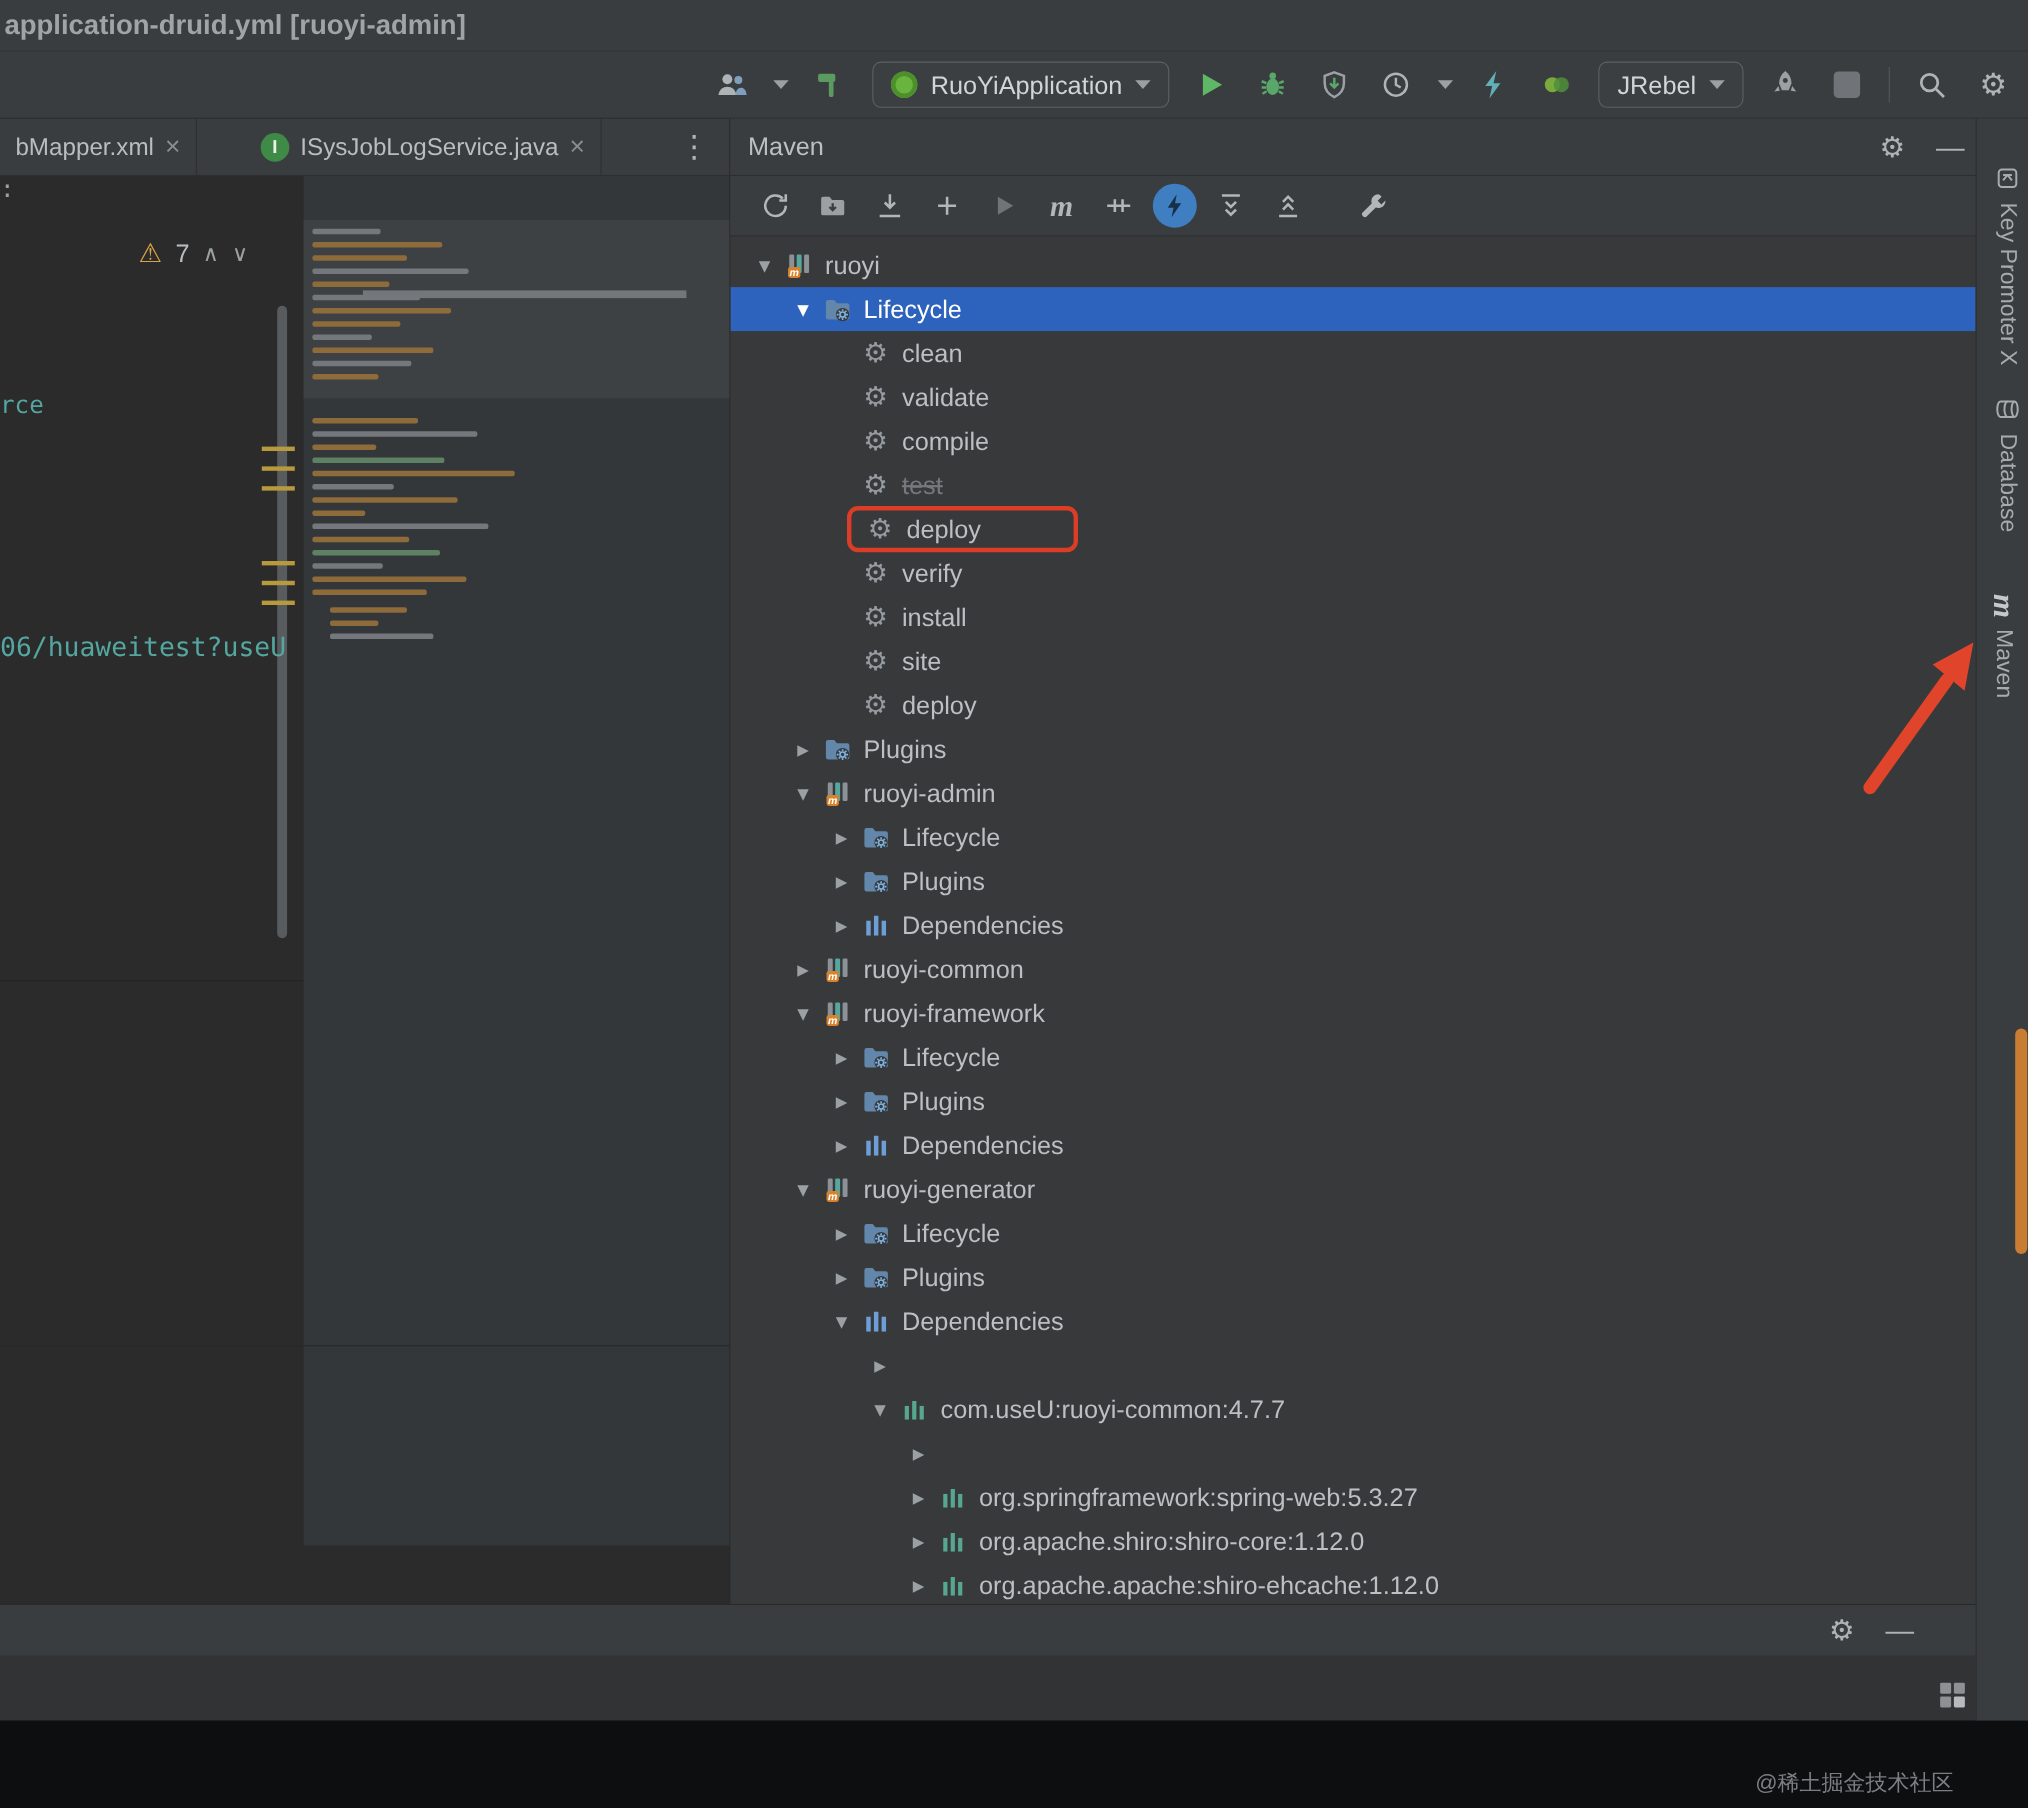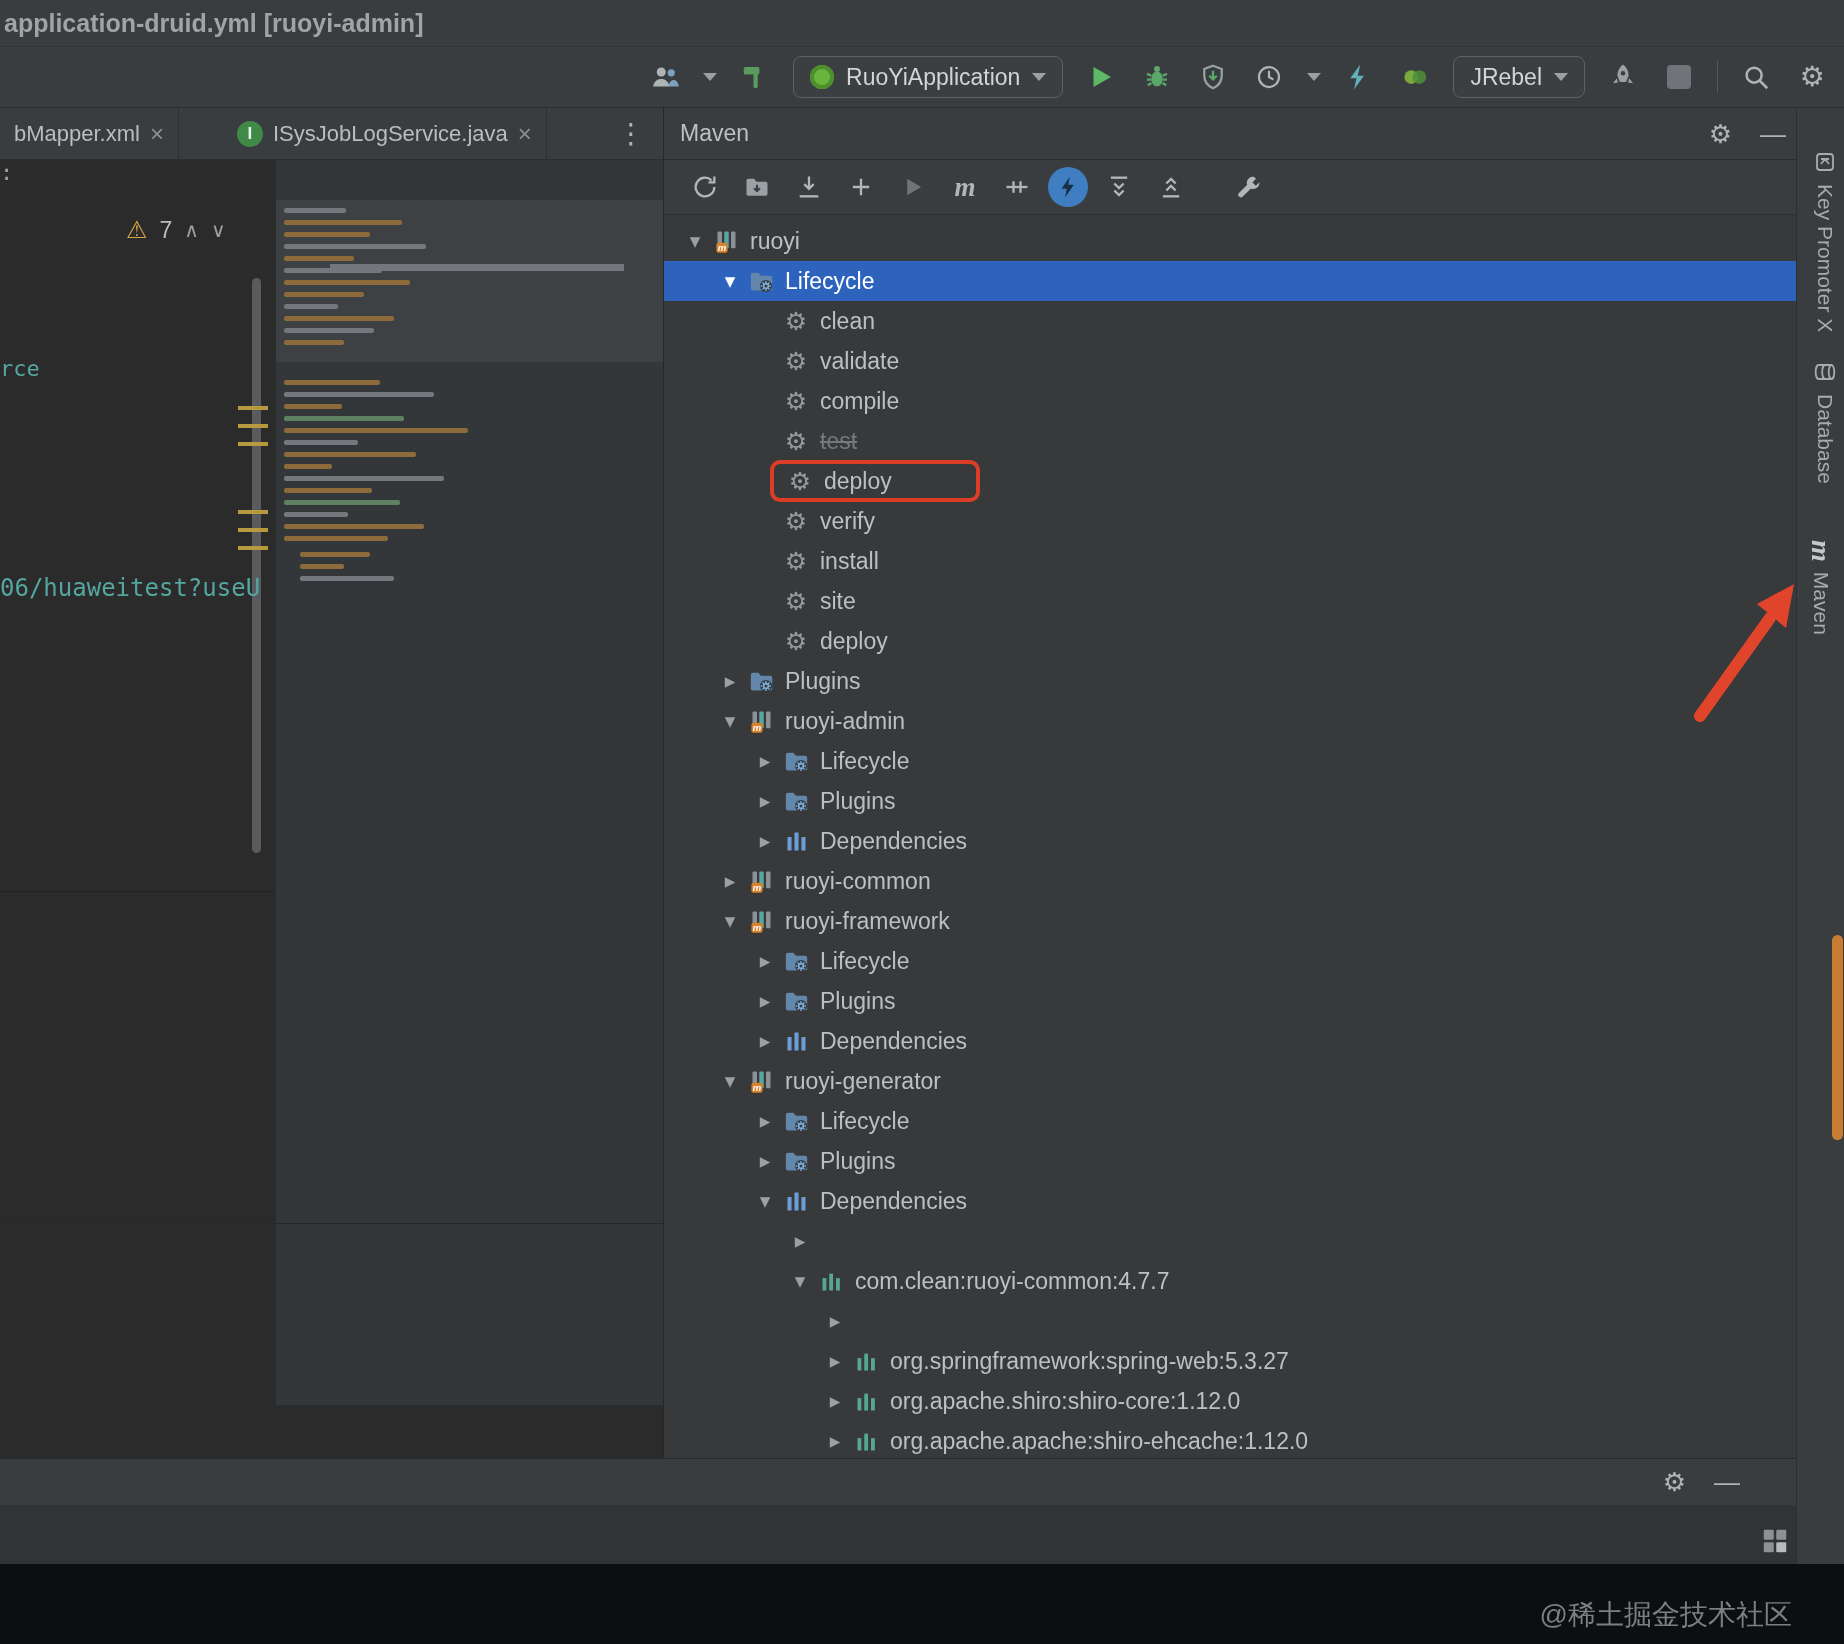--- a/index.html
+++ b/index.html
@@ -97,21 +97,21 @@
   .m-big { font:italic bold 28px "Liberation Serif",serif; color:#c6c9cb; }
   .stripe-marker { position:absolute; right:1px; top:827px; width:11px; height:205px;
                    background:#c97d33; border-radius:6px; }
 
   
   .bottom-header { height:47px; background:#3a3d3f; border-top:1px solid #262829; display:flex;
                    align-items:center; justify-content:flex-end; gap:28px; padding-right:104px; }
   .bottom-strip { height:59px; background:#313335; position:relative; }
   .grid-icon { position:absolute; right:54px; bottom:8px; width:30px; height:30px; }
   .status-bar { height:80px; background:#0d0e10; position:relative; }
-  .watermark { position:absolute; right:52px; bottom:10px; color:#7b7f82; font-size:28px; }
+  .watermark { position:absolute; right:68px; bottom:10px; color:#7b7f82; font-size:20px; }
 
   
   .anno-arrow { position:absolute; left:0; top:0; width:1844px; height:1644px; z-index:9; pointer-events:none; }
 </style>
 </head>
 <body>
 
 <div class="window">
 
   <div class="title-bar">
@@ -664,21 +664,21 @@
           <div class="tree-row" style="padding-left: 119px;">
             <span class="chevron">▾</span>
             <span class="node-box">
               <span class="node-icon">
                 <svg viewBox="0 0 24 24">
                   <rect x="4" y="9" width="3.4" height="11" fill="#57a78f"></rect>
                   <rect x="10" y="5" width="3.4" height="15" fill="#57a78f"></rect>
                   <rect x="16" y="9" width="3.4" height="11" fill="#57a78f"></rect>
                 </svg>
               </span>
-              <span class="tree-label">com.clean:ruoyi-common:4.7.7</span>
+              <span class="tree-label">com.useU:ruoyi-common:4.7.7</span>
             </span>
           </div>
           <div class="tree-row" style="padding-left: 154px;">
             <span class="chevron">▸</span>
           </div>
           <div class="tree-row" style="padding-left: 154px;">
             <span class="chevron">▸</span>
             <span class="node-box">
               <span class="node-icon">
                 <svg viewBox="0 0 24 24">

